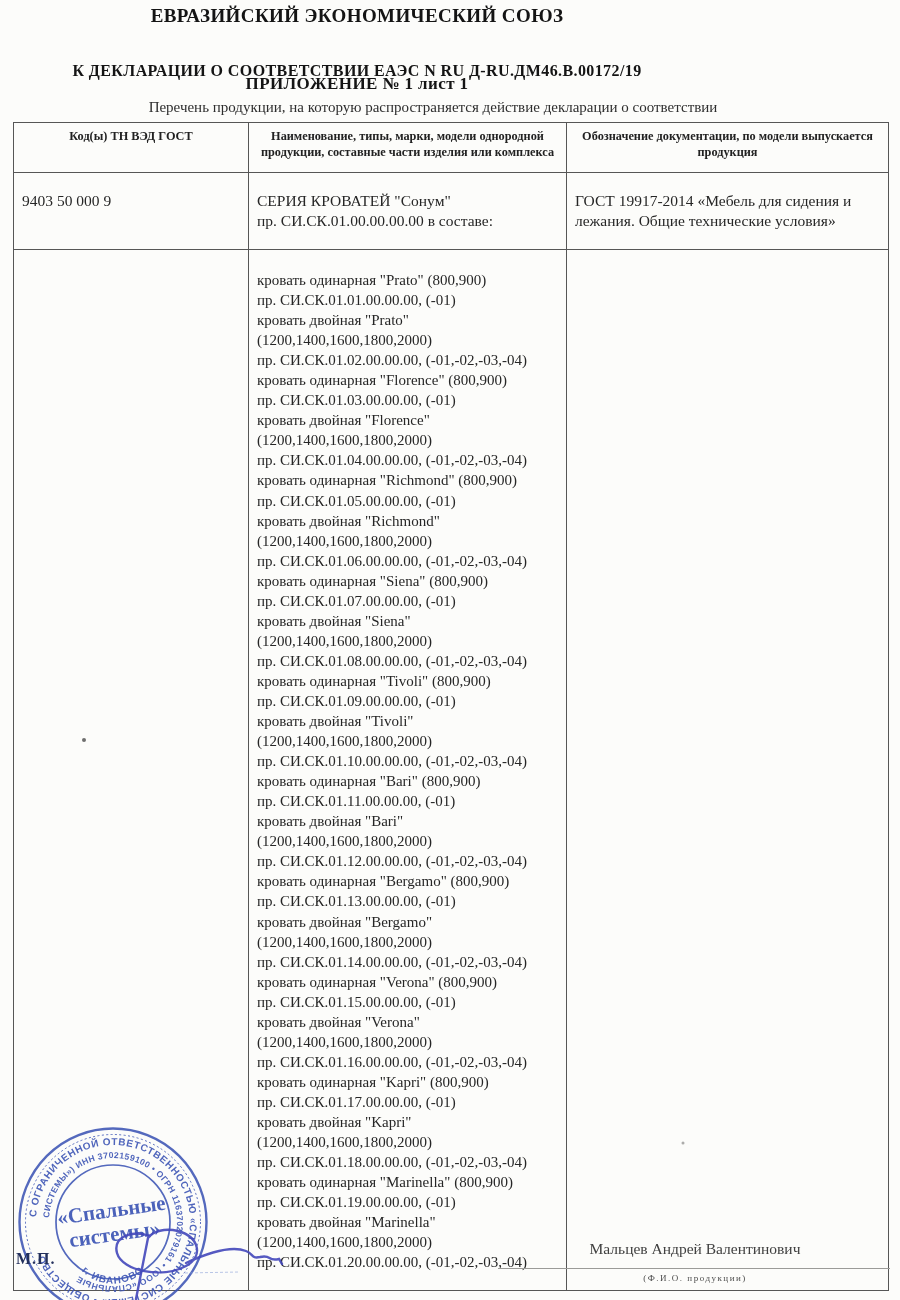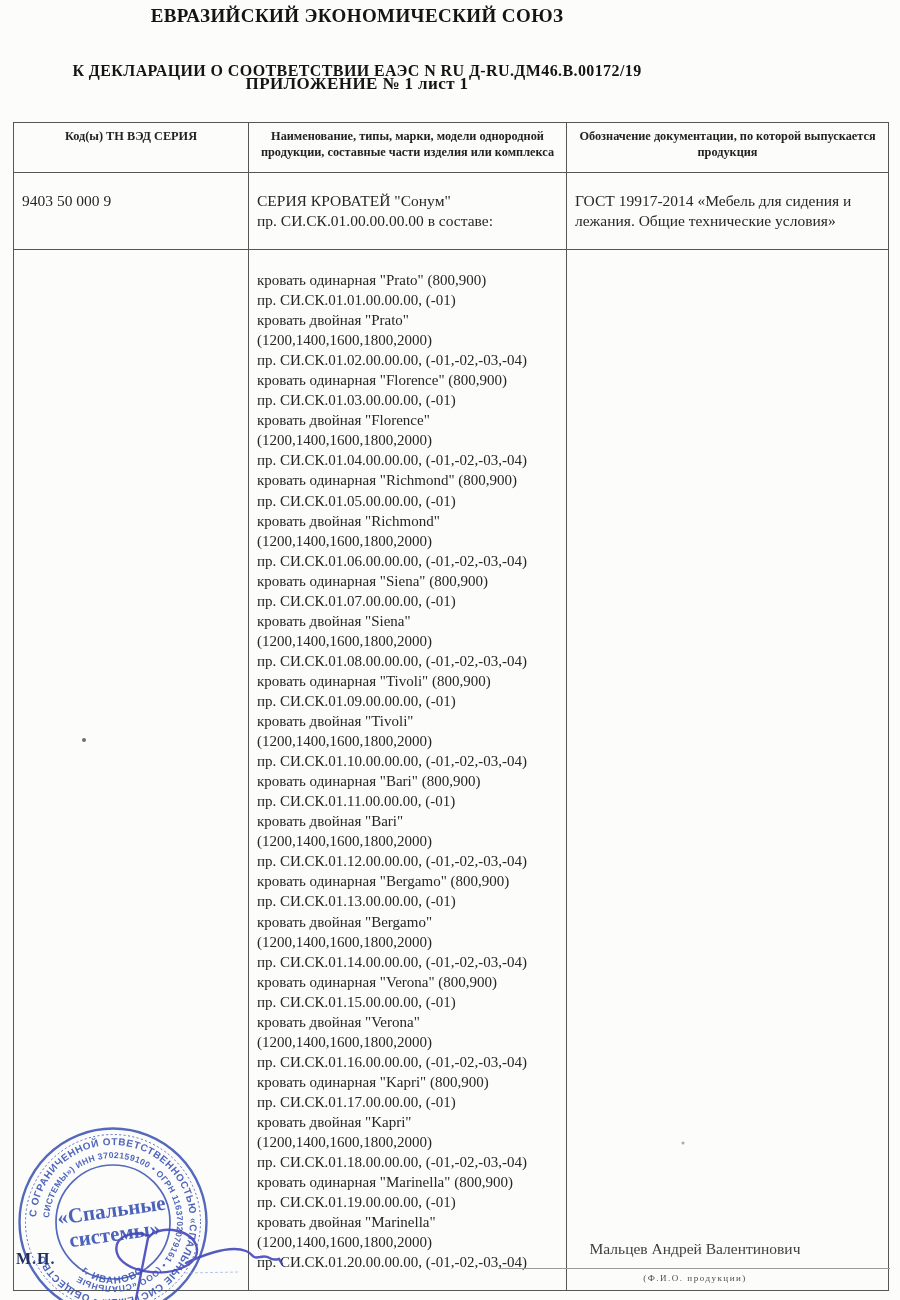--- a/index.html
+++ b/index.html
@@ -68,32 +68,33 @@
   .overlay{position:absolute;left:0;top:0;pointer-events:none;}
 </style>
 </head>
 <body>
 
 <div class="page">
 
   <div class="doc-title t1">ЕВРАЗИЙСКИЙ ЭКОНОМИЧЕСКИЙ СОЮЗ</div>
   <div class="doc-title t2">ПРИЛОЖЕНИЕ № 1 лист 1</div>
   <div class="doc-title t3">К ДЕКЛАРАЦИИ О СООТВЕТСТВИИ ЕАЭС N RU Д-RU.ДМ46.В.00172/19</div>
+  <div class="subtitle">Перечень продукции, на которую распространяется действие декларации о соответствии</div>
 
   <table class="products">
     <colgroup>
         <col class="c1">
         <col class="c2">
         <col class="c3">
       </colgroup>
     <tbody>
         <tr class="hdr">
-      <th>Код(ы) ТН ВЭД СЕРИЯ</th>
+      <th>Код(ы) ТН ВЭД ГОСТ</th>
       <th>Наименование, типы, марки, модели однородной продукции, составные части изделия или комплекса</th>
-      <th>Обозначение документации, по которой выпускается продукция</th>
+      <th>Обозначение документации, по модели выпускается продукция</th>
     </tr>
     <tr class="r1">
       <td>9403 50 000 9</td>
       <td>
         <div class="lines">СЕРИЯ КРОВАТЕЙ "Сонум"
 пр. СИ.СК.01.00.00.00.00 в составе:</div>
       </td>
       <td>
         <div class="lines">ГОСТ 19917-2014 «Мебель для сидения и
 лежания. Общие технические условия»</div>

